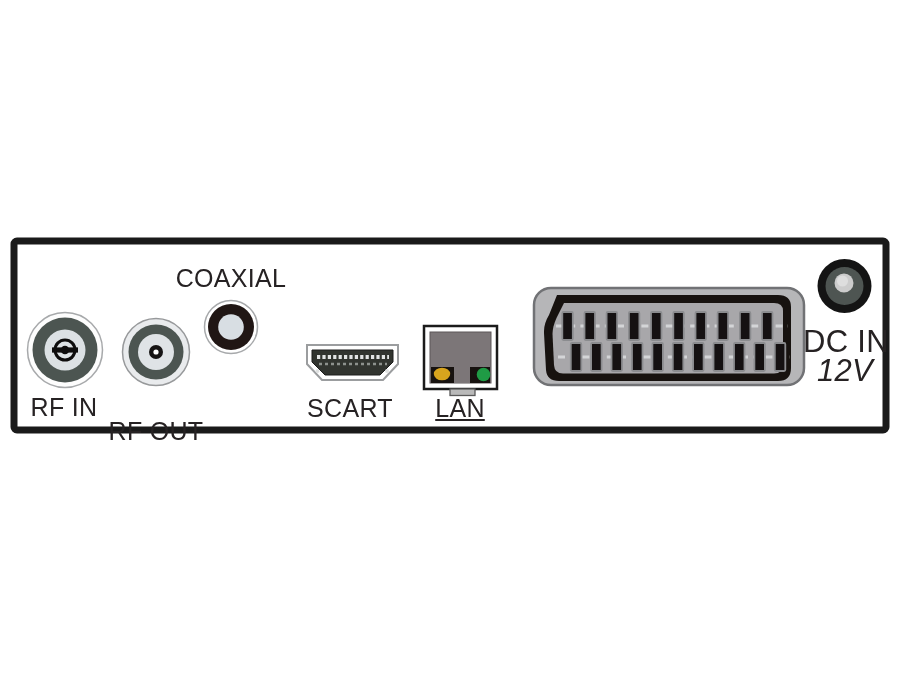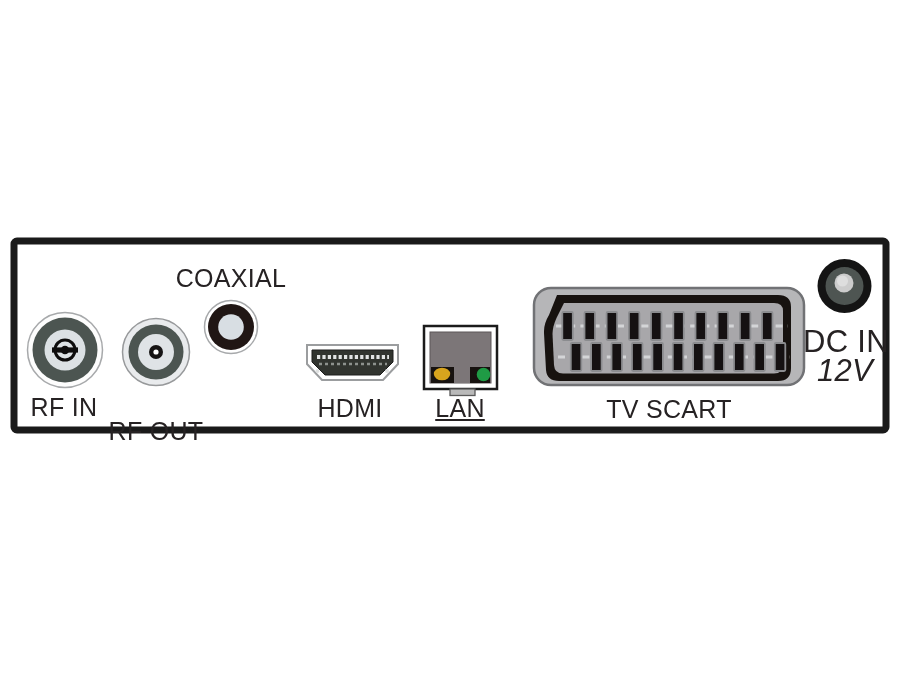--- a/index.html
+++ b/index.html
@@ -106,18 +106,17 @@
       <circle cx="844.5" cy="286" r="27" fill="#141414"></circle>
       <circle cx="844.5" cy="286" r="19" fill="#4e5552"></circle>
       <circle cx="844" cy="283" r="9.5" fill="#cccccc"></circle>
       <circle cx="842.5" cy="281" r="5.5" fill="#dedede"></circle>
     </g>
   </svg>
 
   <div class="lbl" style="left:231px;top:266px;">COAXIAL</div>
   <div class="lbl" style="left:64px;top:395px;">RF IN</div>
   <div class="lbl" style="left:156px;top:395px;margin-top:24px;">RF OUT</div>
-  <div class="lbl" style="left:350px;top:396px;">HDMI</div>
+  <div class="lbl" style="left:350px;top:396px;">SCART</div>
   <div class="lbl" style="left:460px;top:396px;text-decoration:underline;">LAN</div>
-  <div class="lbl" style="left:669px;top:397px;">TV SCART</div>
   <div class="lbl small" style="left:846px;top:326px;">DC IN</div>
   <div class="lbl small" style="left:845px;top:355px;font-style:italic;">12V</div>
 </div>
 
 </body></html>

